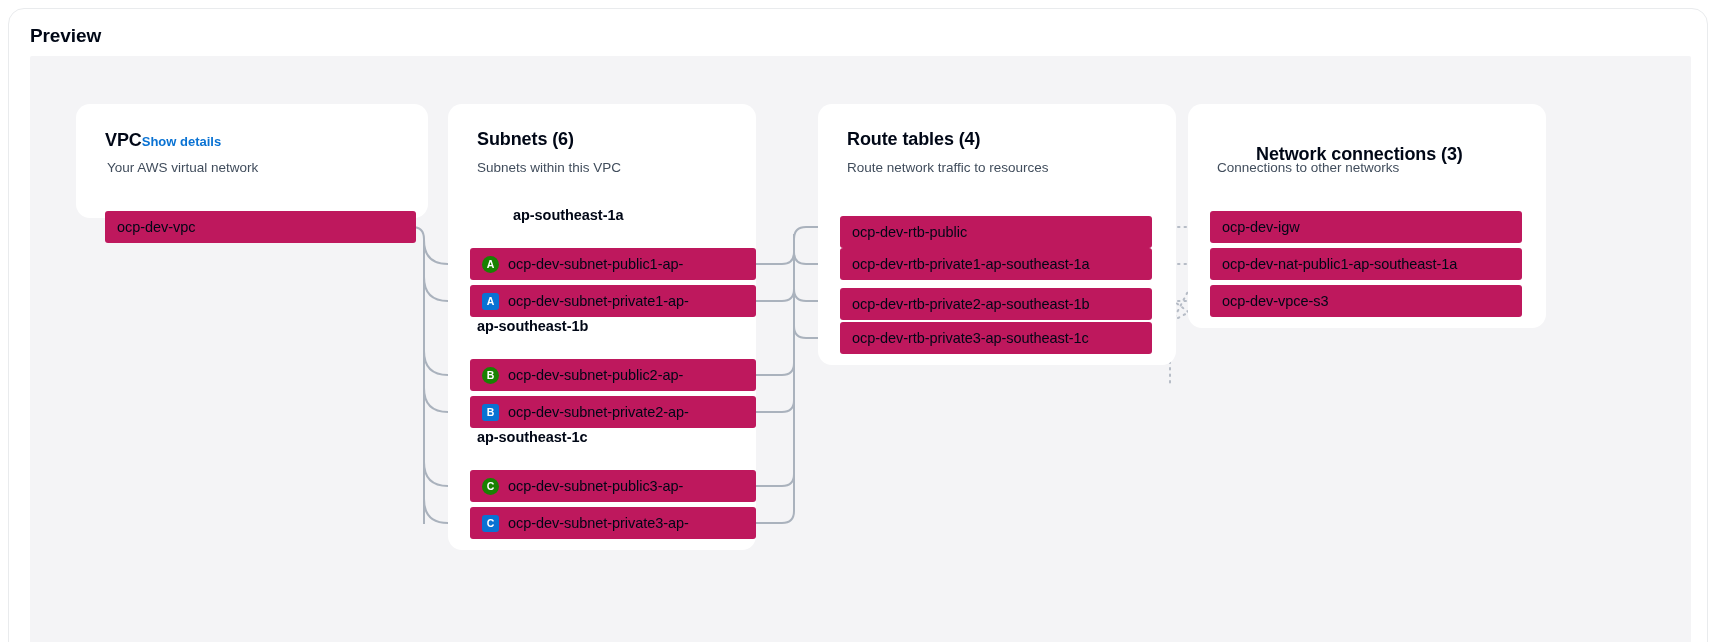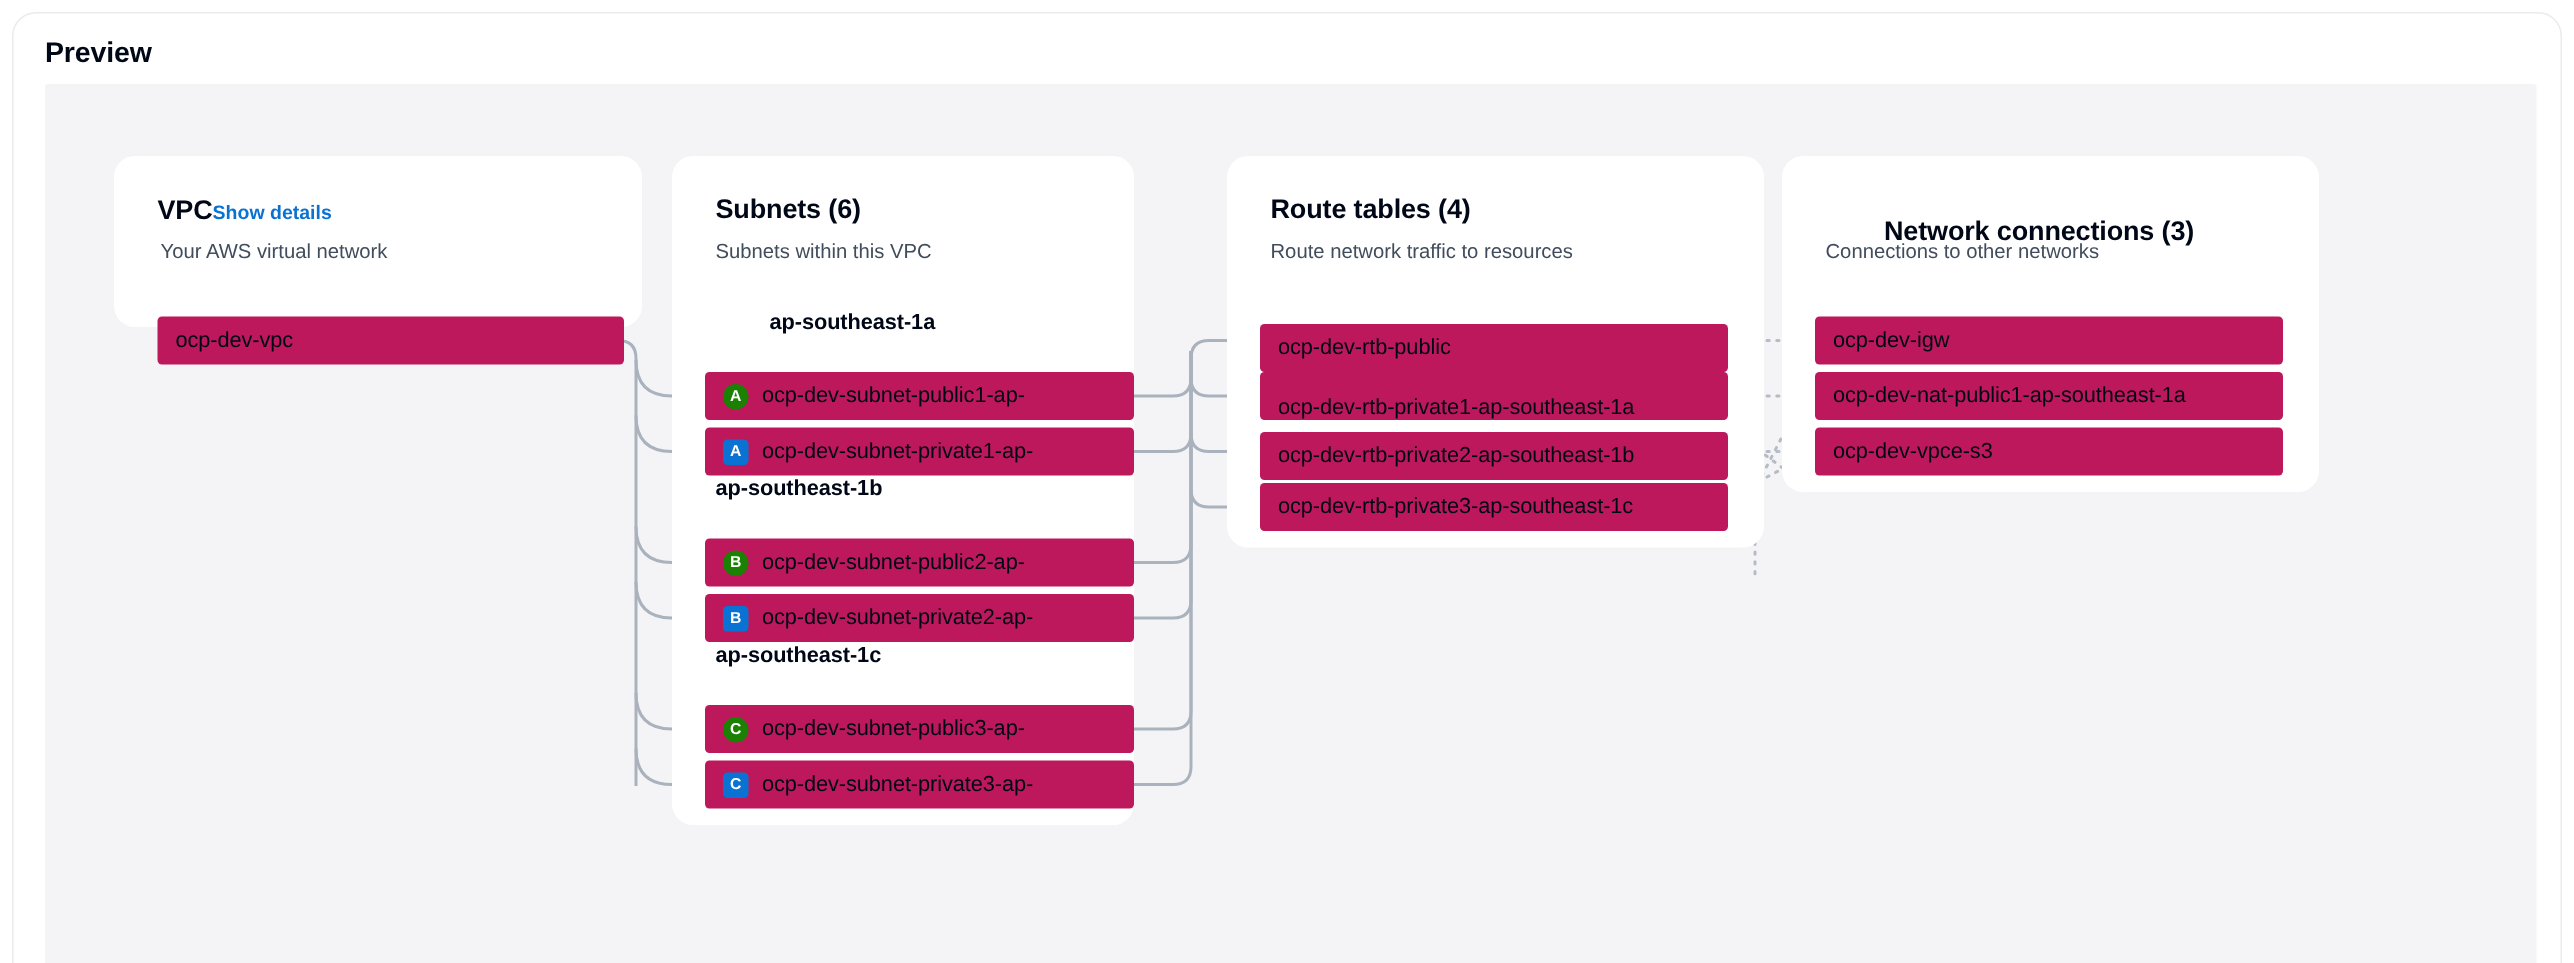--- a/index.html
+++ b/index.html
@@ -239,21 +239,21 @@
       </div>
     </div>
 
     <div class="card" style="left:788px; top:48px; width:358px; height:261px;">
       <div class="card-title" style="left:29px; top:25px;">Route tables (4)</div>
       <div class="card-sub" style="left:29px; top:56px;">Route network traffic to resources</div>
 
       <div class="res-row" style="left:22px; top:112px; width:312px;">
         <span class="res-label">ocp-dev-rtb-public</span>
       </div>
-      <div class="res-row" style="left:22px; top:144px; width:312px;align-items:flex-end;">
+      <div class="res-row" style="left:22px; top:144px; width:312px;">
         <span class="res-label">ocp-dev-rtb-private1-ap-southeast-1a</span>
       </div>
       <div class="res-row" style="left:22px; top:184px; width:312px;">
         <span class="res-label">ocp-dev-rtb-private2-ap-southeast-1b</span>
       </div>
       <div class="res-row" style="left:22px; top:218px; width:312px;">
         <span class="res-label">ocp-dev-rtb-private3-ap-southeast-1c</span>
       </div>
     </div>
 

